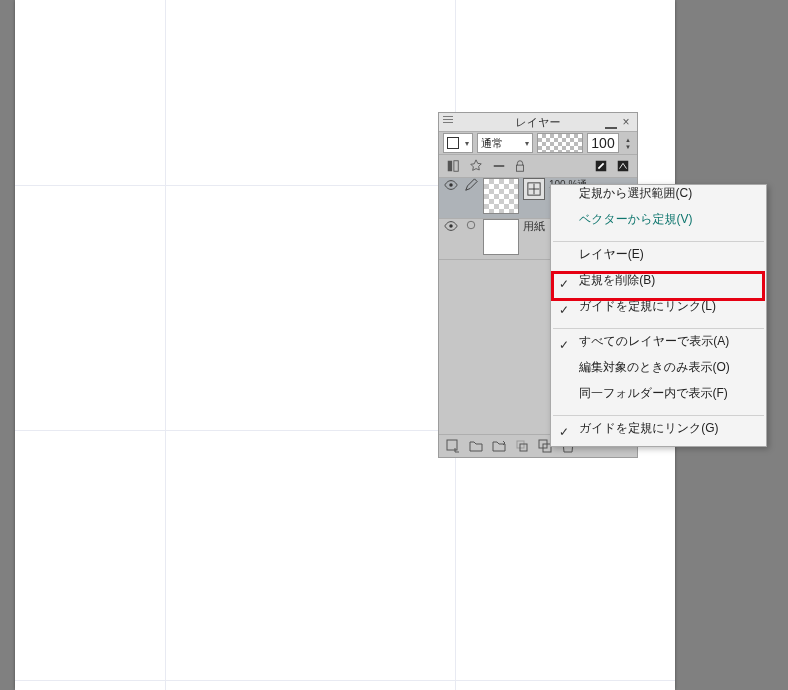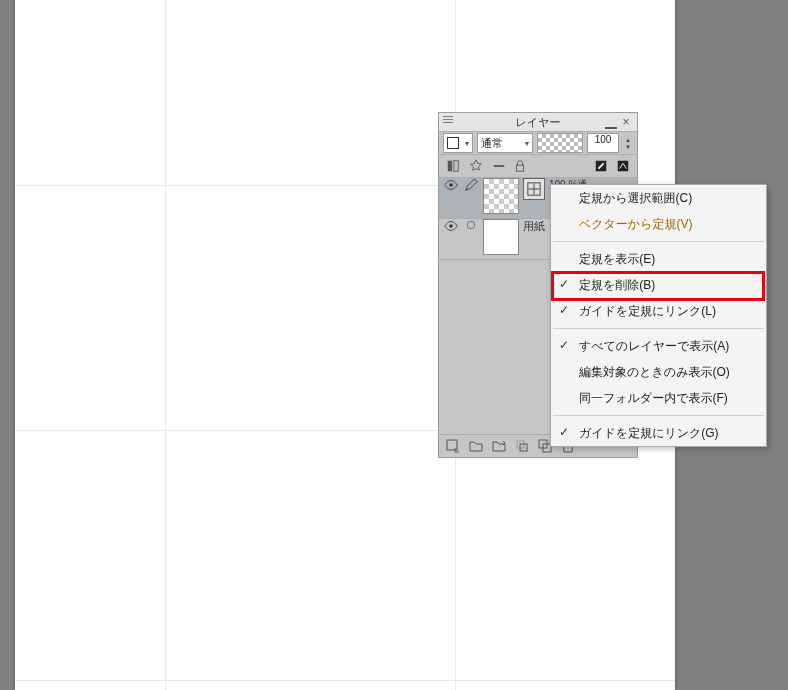--- a/index.html
+++ b/index.html
@@ -16,21 +16,21 @@
   .panel-title .min{position:absolute;right:20px;top:2px;width:12px;height:12px;border-bottom:2px solid #555}
   .panel-title .close{position:absolute;right:4px;top:0;width:14px;height:14px;font-size:12px;color:#555;text-align:center}
 
   .toolbar{height:22px;background:#c6c6c6;border-bottom:1px solid #aeaeae;display:flex;align-items:center;padding:0 4px;gap:4px}
   .dd{height:18px;border:1px solid #9c9c9c;background:#fff;display:flex;align-items:center;padding:0 3px;font-size:11px}
   .dd-sq{width:22px;justify-content:center}
   .dd-sq .sq{width:10px;height:10px;border:1px solid #333;margin-right:2px}
   .dd-label{width:48px}
   .chev{font-size:8px;color:#555;margin-left:auto}
   .checker-strip{width:44px;height:18px;border:1px solid #9c9c9c;background-image:linear-gradient(45deg,#bbb 25%,transparent 25%,transparent 75%,#bbb 75%),linear-gradient(45deg,#bbb 25%,#fff 25%,#fff 75%,#bbb 75%);background-size:8px 8px;background-position:0 0,4px 4px}
-  .opbox{width:30px;height:18px;border:1px solid #9c9c9c;background:#fff;display:flex;justify-content:center;font-size:10px}
+  .opbox{width:30px;height:18px;border:1px solid #9c9c9c;background:#fff;display:flex;align-items:center;justify-content:center;font-size:14px}
   .arrows{width:10px;height:18px;display:flex;flex-direction:column;justify-content:center;gap:1px}
   .arrows div{font-size:6px;line-height:6px;text-align:center;color:#444}
 
   .toolbar2{height:22px;background:#c6c6c6;border-bottom:1px solid #aeaeae;display:flex;align-items:center;padding:0 4px;gap:3px}
   .tb-ic{width:18px;height:18px;border:1px solid transparent;display:flex;align-items:center;justify-content:center}
   .tb-ic svg{width:14px;height:14px}
   .tb-ic.lock{width:40px;justify-content:flex-start}
   .tb-right{margin-left:auto;display:flex;gap:2px}
 
   .layer-row{height:40px;border-bottom:1px solid #aeaeae;display:flex;align-items:flex-start;padding:0 4px;gap:4px;background:#c6c6c6}
@@ -42,22 +42,22 @@
   .ruler-thumb{width:20px;height:20px;border:1px solid #666;background:#e2e2e2;display:flex;align-items:center;justify-content:center}
   .ruler-thumb svg{width:14px;height:14px;stroke:#333;fill:none}
   .layer-info{font-size:11px;color:#333}
   .layer-info .op{font-size:10px}
 
   .panel-footer{position:absolute;bottom:0;left:0;right:0;height:22px;background:#c6c6c6;border-top:1px solid #aeaeae;display:flex;align-items:center;padding:0 4px;gap:3px}
   .panel-footer .ic{width:20px;height:18px;display:flex;align-items:center;justify-content:center}
   .panel-footer .ic svg{width:16px;height:16px;fill:#555;stroke:#555}
 
   .context-menu{position:absolute;left:550px;top:184px;width:215px;background:#f4f4f4;border:1px solid #a9a9a9;box-shadow:2px 2px 6px rgba(0,0,0,.25)}
-  .cm-item{height:26px;display:flex;align-items:center;padding:0 27px 0 28px;font-size:12px;color:#222;position:relative}
-  .cm-item.dim{color:#a16207}
+  .cm-item{height:26px;display:flex;align-items:flex-start;padding:0 27px 0 28px;font-size:12px;color:#222;position:relative}
+  .cm-item.dim{color:#0f766e}
   .cm-sep{height:1px;margin:4px 2px;background:#d0d0d0}
   .cm-check{position:absolute;left:8px;top:5px;font-size:12px;color:#333}
   .highlight-box{position:absolute;left:551px;top:271px;width:214px;height:30px;border:3px solid #e60012;box-sizing:border-box;pointer-events:none}
 </style>
 </head>
 <body>
 
 <div class="canvas">
   <div class="grid-v gv1"></div>
   <div class="grid-v gv2"></div>
@@ -219,21 +219,21 @@
 
 <div class="context-menu" id="ctx">
     <div class="cm-item">
       <span>定規から選択範囲(C)</span>
     </div>
     <div class="cm-item dim">
       <span>ベクターから定規(V)</span>
     </div>
     <div class="cm-sep"></div>
     <div class="cm-item">
-      <span>定規を表示(E)</span>
+      <span>レイヤー(E)</span>
     </div>
     <div class="cm-item">
       <span class="cm-check">✓</span>
       <span>定規を削除(B)</span>
     </div>
     <div class="cm-item">
       <span class="cm-check">✓</span>
       <span>ガイドを定規にリンク(L)</span>
     </div>
     <div class="cm-sep"></div>

